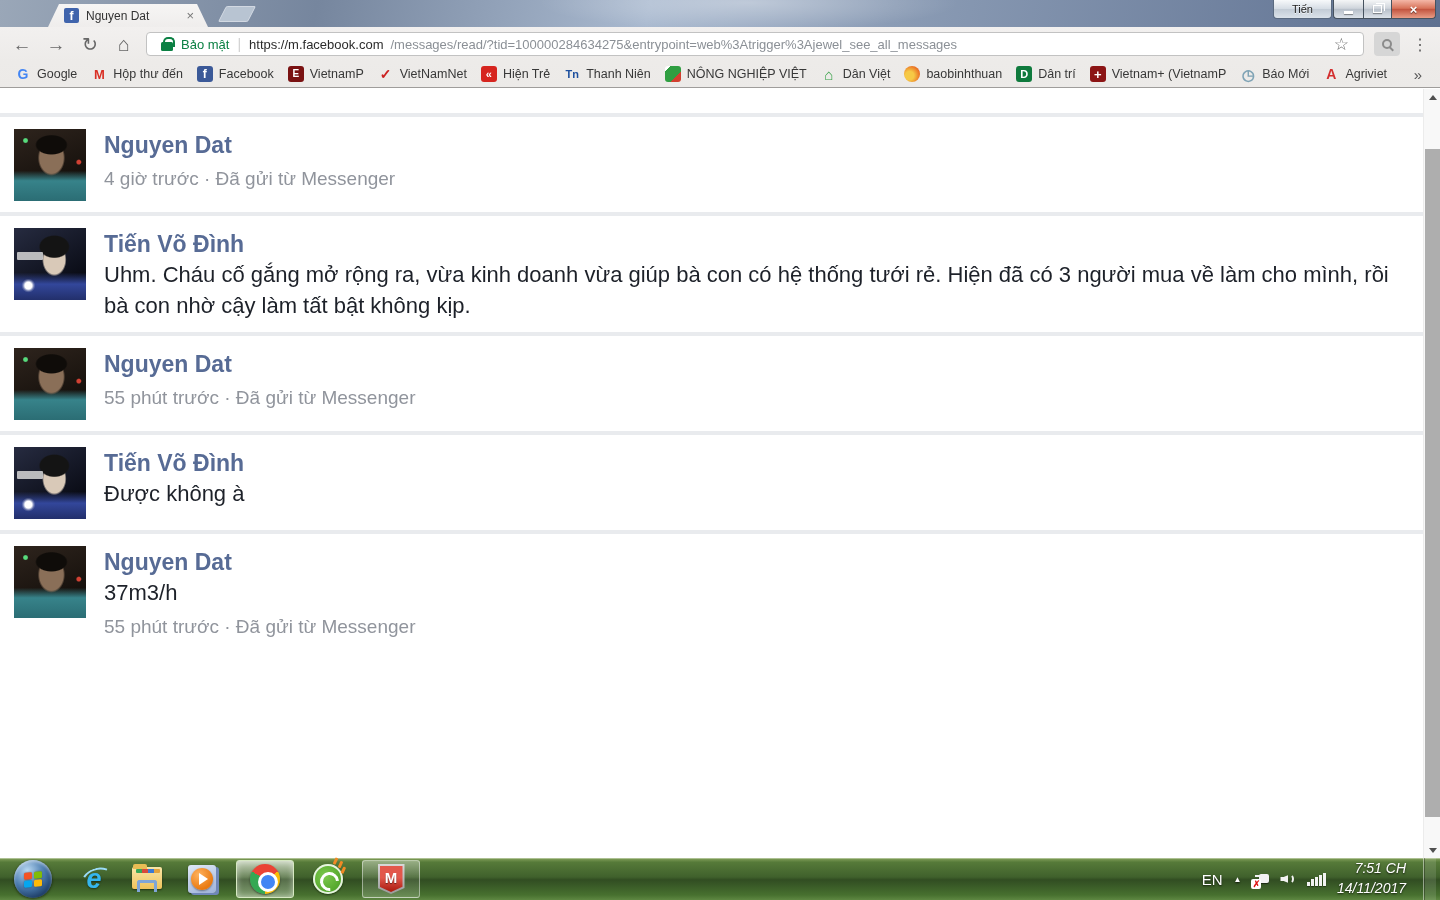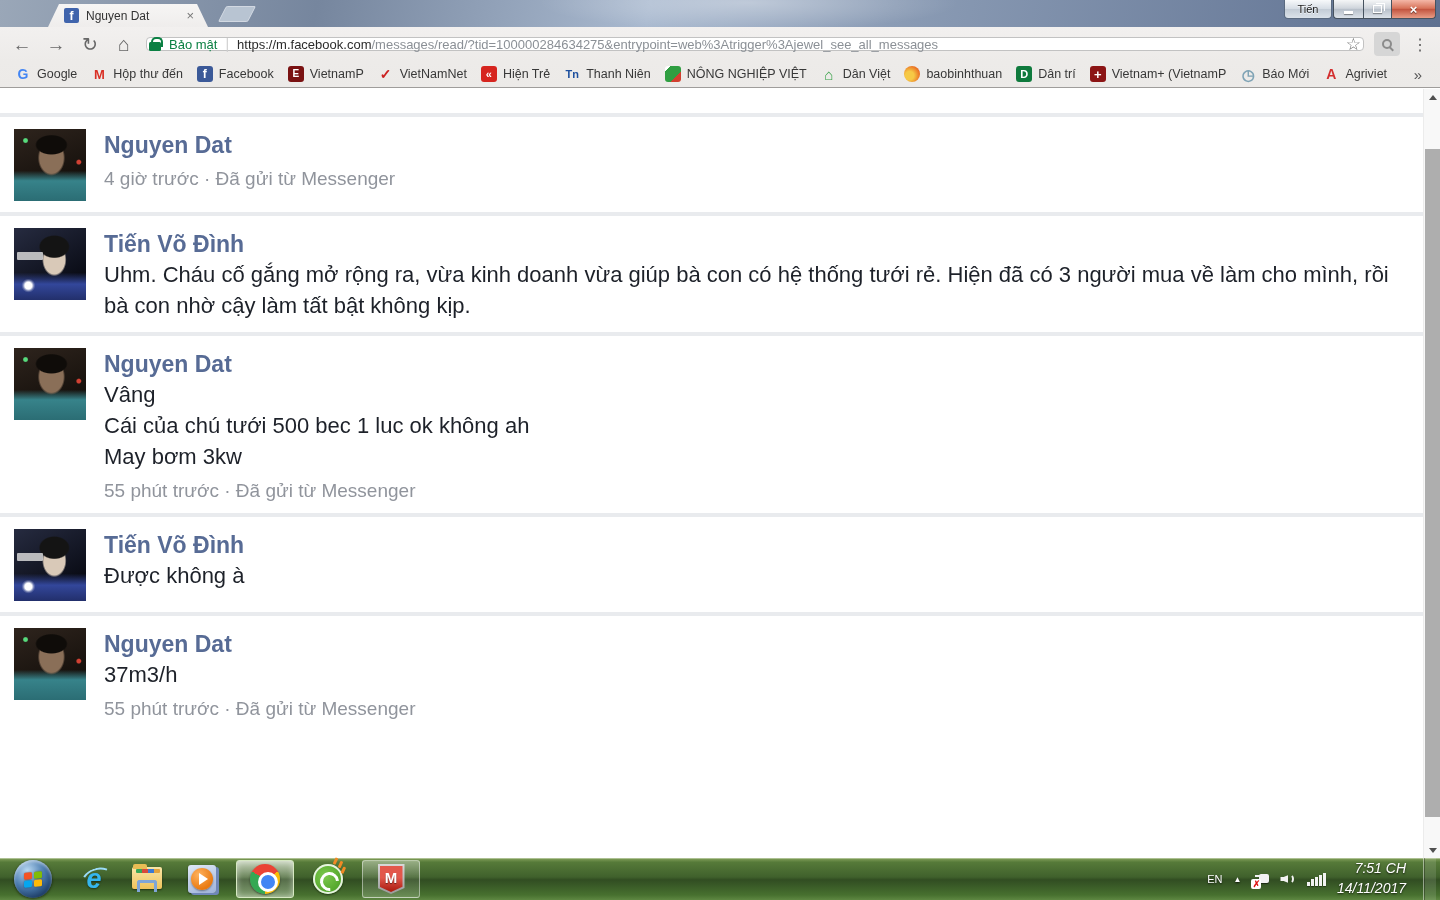--- a/index.html
+++ b/index.html
@@ -22,21 +22,21 @@
   }
   .favicon { width:15px; height:15px; border-radius:2px; background:#4064ac; color:#fff;
     font-weight:bold; font-size:12px; display:flex; align-items:flex-end; justify-content:center;
     line-height:14px; flex:none; }
   .tab-title { font-size:12px; color:#333; white-space:nowrap; overflow:hidden; flex:1; }
   .tab-close { font-size:13px; color:#777; line-height:13px; cursor:default; }
   .newtab { position:absolute; left:222px; top:6px; width:30px; height:16px;
     transform:skewX(-27deg); background:#bcc7d5; border-radius:2px; opacity:.95;
     box-shadow:inset 0 0 0 1px rgba(255,255,255,.4); }
 
-  .profile-btn { position:absolute; right:108px; top:0; width:48px; height:19px;
+  .profile-btn { position:absolute; right:108px; top:0; width:59px; height:19px;
     background:linear-gradient(180deg,#f7f9fb,#d6dde5 48%,#c3ccd6 52%,#dbe2ea);
     border:1px solid #5a6a80; border-top:none; border-radius:0 0 4px 4px;
     font-size:11px; color:#222; display:flex; align-items:center; justify-content:center;
     text-shadow:0 1px 0 rgba(255,255,255,.8); }
   .win-controls { position:absolute; right:4px; top:0; display:flex; }
   .wc { height:19px; border:1px solid #46525f; border-top:none;
     background:linear-gradient(180deg,#f5f6f7,#cfd5dc 46%,#b8c0ca 52%,#dde3ea);
     display:flex; align-items:center; justify-content:center; }
   .wc-min { width:30px; border-radius:0 0 0 4px; border-right:none; }
   .wc-max { width:28px; border-right:none; }
@@ -47,30 +47,30 @@
   .glyph-restore { width:9px; height:8px; border:1px solid #fff; position:relative;
     box-shadow:0 1px 1px rgba(0,0,0,.35); background:transparent; }
   .glyph-restore::before { content:""; position:absolute; left:2px; top:-3px; width:8px; height:7px;
     border:1px solid #fff; border-bottom:none; border-left:none; }
 
   
   .toolbar { height:34px; background:linear-gradient(180deg,#f2f0ef,#edebe9);
     display:flex; align-items:center; padding:0 10px; gap:10px; }
   .nav-btn { font-size:19px; color:#676767; line-height:1; width:24px; text-align:center; cursor:default; }
   .nav-home { font-size:20px; }
-  .omnibox { flex:1; height:14px; background:#fff; border:1px solid #c2c2c2; border-radius:4px;
-    display:flex; align-items:center; padding:0 2px; gap:8px; min-width:0; }
+  .omnibox { flex:1; height:24px; background:#fff; border:1px solid #c2c2c2; border-radius:4px;
+    display:flex; align-items:center; padding:0 14px; gap:8px; min-width:0; }
   .lock { position:relative; width:12px; height:9px; background:#0b8043; border-radius:1.5px; margin-top:5px; flex:none; }
   .lock::before { content:""; position:absolute; left:2px; top:-5px; width:8px; height:8px;
     border:2px solid #0b8043; border-bottom:none; border-radius:5px 5px 0 0; }
   .secure-label { color:#0b8043; font-size:13px; flex:none; }
   .omni-sep { color:#d0d0d0; font-size:14px; flex:none; }
   .url { font-size:13px; white-space:nowrap; overflow:hidden; flex:1; min-width:0; }
   .url .dom { color:#2b2b2b; }
-  .url .path { color:#8b9096; }
+  .url .path { color:#8b9096;margin-left:7px; }
   .star-btn { font-size:17px; color:#6e6e6e; flex:none; }
   .ext-btn { width:26px; height:24px; border-radius:4px; background:#d6d6d6;
     display:flex; align-items:center; justify-content:center; flex:none; }
   .mag { position:relative; width:10px; height:10px; border:2px solid #8b8b8b; border-radius:50%; }
   .mag::after { content:""; position:absolute; right:-4px; bottom:-3px; width:5px; height:2px;
     background:#8b8b8b; transform:rotate(45deg); }
   .menu-btn { font-size:16px; color:#616161; width:20px; text-align:center; letter-spacing:0; }
 
   
   .bookmarks-bar { height:27px; background:linear-gradient(180deg,#edebe9,#eceae8);
@@ -181,21 +181,21 @@
   .mcafee { position:relative; width:27px; height:30px;
     clip-path:polygon(50% 100%, 0 80%, 0 0, 100% 0, 100% 80%);
     background:linear-gradient(180deg,#d8d8d8,#9a9a9a); display:flex; align-items:center; justify-content:center; }
   .mcafee i { position:absolute; inset:2px; clip-path:polygon(50% 100%, 0 80%, 0 0, 100% 0, 100% 80%);
     background:linear-gradient(180deg,#e2574b 0 45%,#a8190d 100%); }
   .mcafee b { position:relative; z-index:1; color:#fff; font-size:15px; line-height:1; font-weight:bold;
     text-shadow:0 1px 1px rgba(0,0,0,.5); margin-top:-4px; }
 
   .tb-spacer { flex:1; }
   .tray { display:flex; align-items:center; gap:11px; height:100%; padding-right:4px; color:#fff; }
-  .tray-text { font-size:11px; text-shadow:0 1px 2px rgba(0,0,0,.7);padding-left:41px; }
+  .tray-text { font-size:15px; text-shadow:0 1px 2px rgba(0,0,0,.7);padding-left:41px; }
   .tray-expand { font-size:8px; color:#fff; text-shadow:0 1px 2px rgba(0,0,0,.7); }
   .power-ico { position:relative; width:17px; height:16px; }
   .power-ico .body { position:absolute; right:0; top:3px; width:10px; height:9px; background:#f2f2f2;
     border-radius:2px; box-shadow:0 1px 1px rgba(0,0,0,.5); }
   .power-ico .prongs { position:absolute; right:9px; top:4px; width:5px; height:7px;
     border-top:2px solid #f2f2f2; border-bottom:2px solid #f2f2f2; }
   .power-ico .err { position:absolute; left:-1px; bottom:-2px; width:10px; height:10px; background:#fff;
     border-radius:2px; color:#d11; font-size:9px; font-weight:bold; line-height:10px; text-align:center; }
   .spk { position:relative; width:16px; height:14px; }
   .spk .cone { position:absolute; left:0; top:3px; width:8px; height:8px; background:#f2f2f2;
@@ -347,25 +347,20 @@
       <div class="msg-lines">
               <div class="msg-line">Uhm. Cháu cố gắng mở rộng ra, vừa kinh doanh vừa giúp bà con có hệ thống tưới rẻ. Hiện đã có 3 người mua về làm cho mình, rồi bà con nhờ cậy làm tất bật không kịp.</div>
             </div>
     </div>
   </div>
 
   <div class="msg">
     <div class="avatar av-nguyen-dat"></div>
     <div class="msg-body">
       <a class="msg-author">Nguyen Dat</a>
-      <div class="msg-lines">
-              <div class="msg-line">Vâng</div>
-              <div class="msg-line">Cái của chú tưới 500 bec 1 luc ok không ah</div>
-              <div class="msg-line">May bơm 3kw</div>
-            </div>
       <div class="msg-meta">55 phút trước · Đã gửi từ Messenger</div>
     </div>
   </div>
 
   <div class="msg">
     <div class="avatar av-tien-vo-dinh"></div>
     <div class="msg-body">
       <a class="msg-author">Tiến Võ Đình</a>
       <div class="msg-lines">
               <div class="msg-line">Được không à</div>

